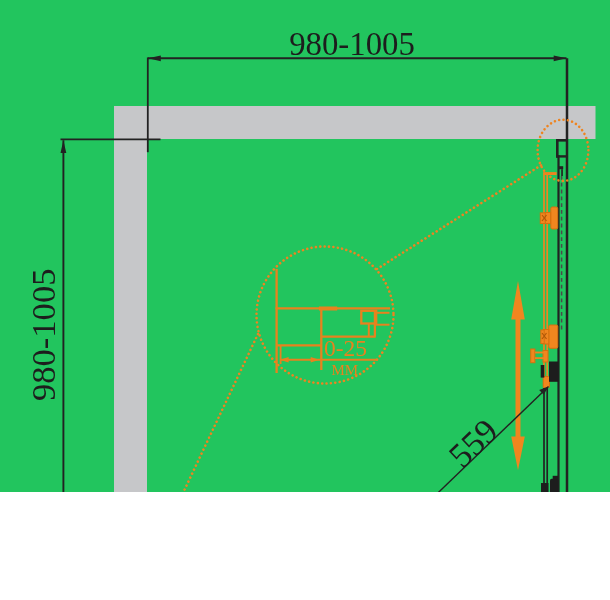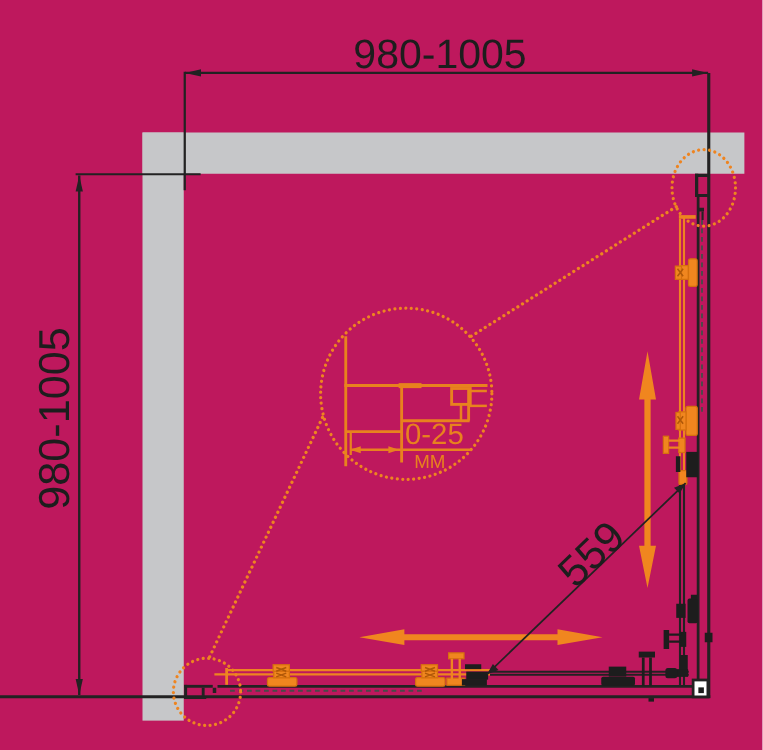--- a/index.html
+++ b/index.html
@@ -1,17 +1,17 @@
 <!DOCTYPE html>
 <html><head>
 <meta charset="utf-8">
 <style>
   html,body{margin:0;padding:0;background:#ffffff;}
-  #page{position:relative;width:610px;height:600px;background:#be185d;overflow:hidden;
-        font-family:Liberation Sans, sans-serif;}
+  #page{position:relative;width:610px;height:492px;background:#22c55e;overflow:hidden;
+        font-family:Liberation Serif, serif;}
   svg{position:absolute;left:0;top:0;}
 </style>
 </head>
 <body>
 <div id="page">
 <svg width="610" height="600" viewBox="0 0 610 600">
 
   <rect x="114" y="106" width="481.5" height="33" fill="#c6c7c9"></rect>
   <rect x="114" y="106" width="33" height="470.5" fill="#c6c7c9"></rect>
 

